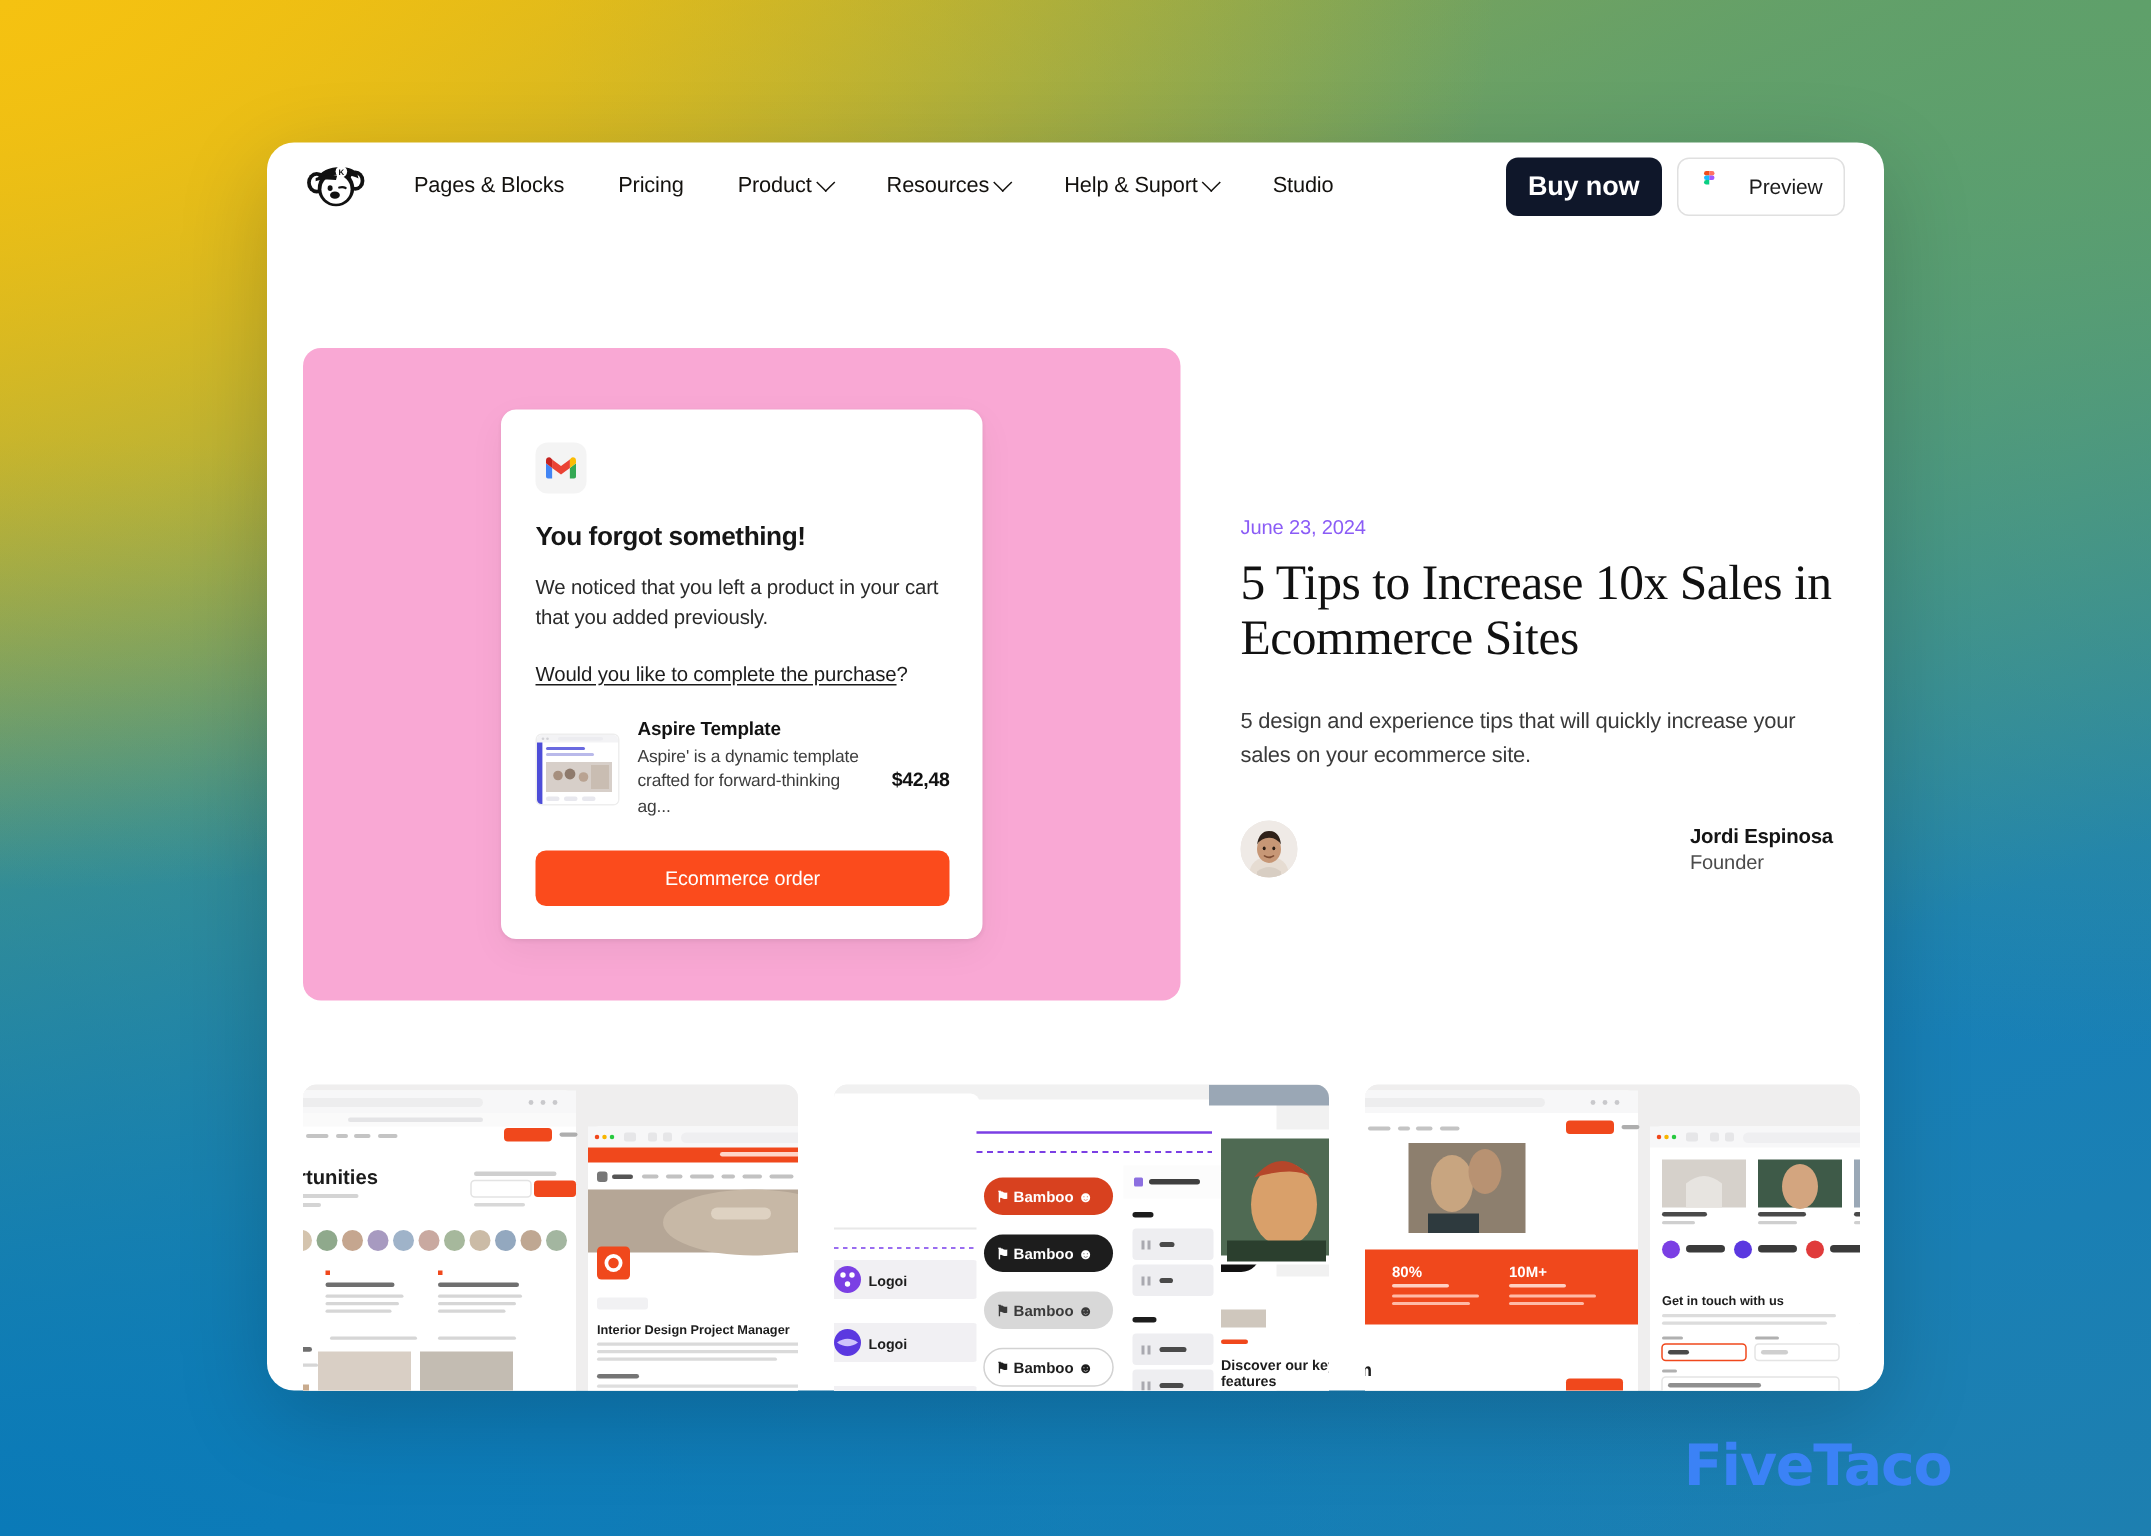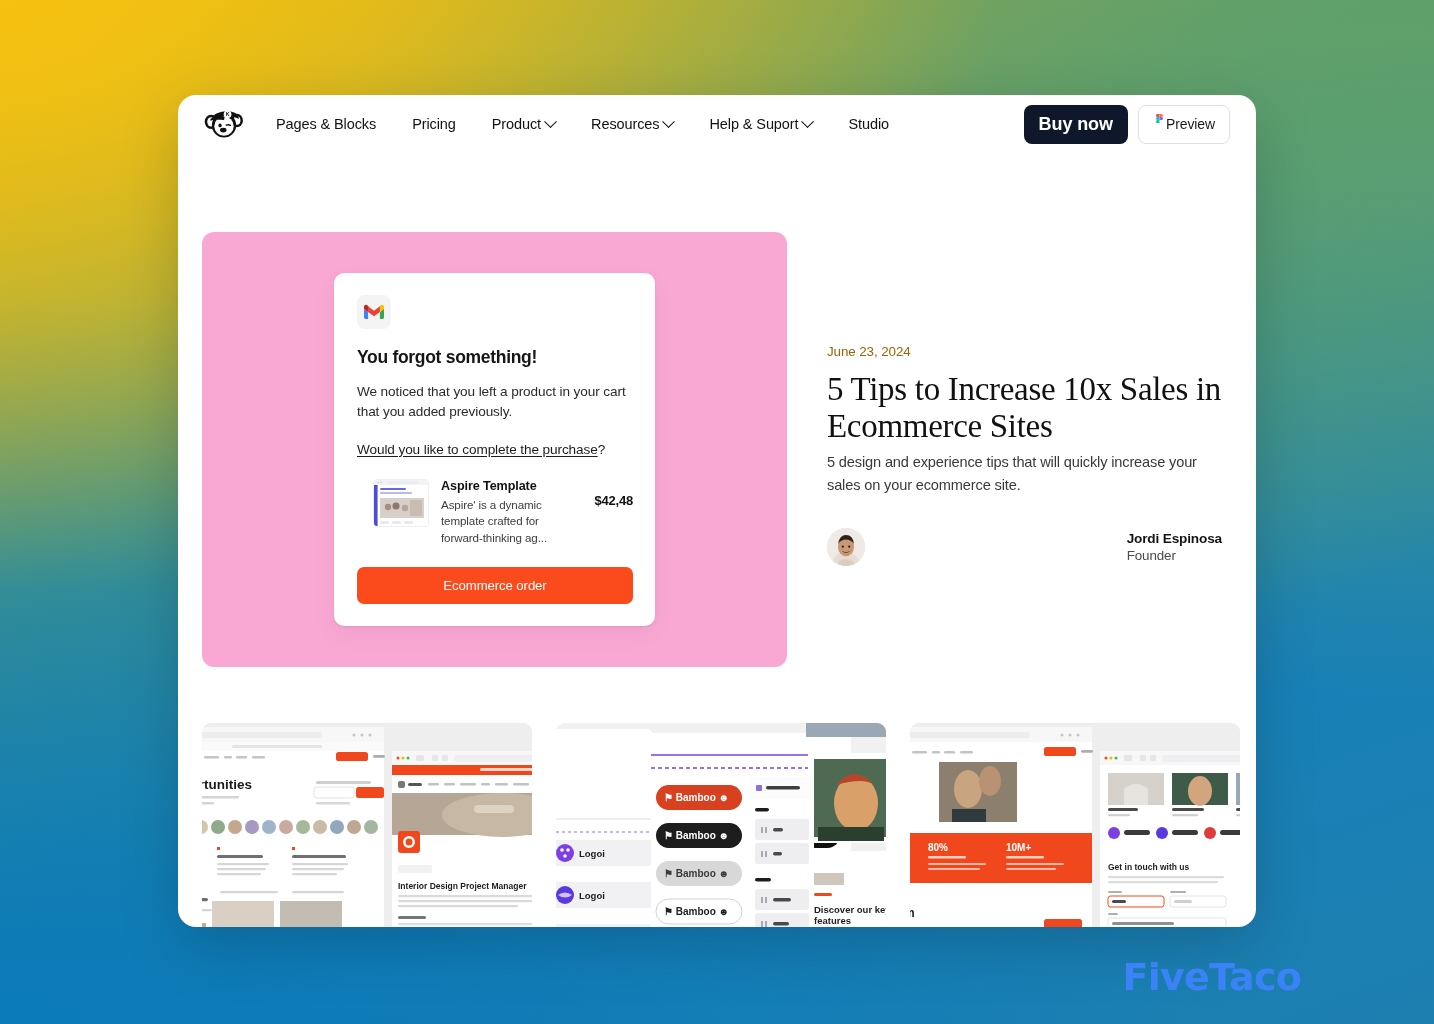--- a/index.html
+++ b/index.html
@@ -60,21 +60,21 @@
     font-size: 18px; font-weight: 600;
     border: none; border-radius: 8px;
     padding: 9px 15px; cursor: pointer;
     letter-spacing: -0.1px;
   }
   .btn-preview {
     background: #fff; color: #1b1b1b;
     font-size: 14px; font-weight: 500;
     border: 1px solid #e0e0e0; border-radius: 8px;
     padding: 8px 14px; cursor: pointer;
-    display: flex; align-items: center; gap: 0;
+    display: flex; align-items: center; gap: 20px;
     letter-spacing: -0.1px;
   }
 
   
   .hero {
     display: flex;
     padding: 0 24px;
     margin-top: 79px;
     gap: 0;
   }
@@ -107,21 +107,21 @@
   .email-body {
     font-size: 13.6px; color: #2b2b2b; line-height: 1.45;
     letter-spacing: -0.1px; margin-bottom: 20px;
   }
   .email-link {
     font-size: 13.6px; color: #1c1c1c; letter-spacing: -0.1px;
     margin-bottom: 22px;
   }
   .email-link u { text-decoration: underline; text-underline-offset: 2px; }
 
-  .product-row { display: flex; align-items: flex-start; gap: 12px; margin-bottom: 20px; margin-left: 16px; }
+  .product-row { display: flex; align-items: center; gap: 12px; margin-bottom: 20px; }
   .product-thumb {
     width: 56px; height: 48px; border-radius: 4px;
     flex: 0 0 auto; overflow: hidden; position: relative;
     background: #fff; border: 1px solid #eee;
   }
   .product-info { flex: 1 1 auto; min-width: 0; }
   .product-name {
     font-size: 12.6px; font-weight: 700; color: #121212;
     margin-bottom: 4px; letter-spacing: -0.1px;
   }
@@ -139,28 +139,28 @@
     font-size: 13.2px; font-weight: 500;
     padding: 11px 0; cursor: pointer; letter-spacing: -0.1px;
   }
 
   
   .hero-right {
     flex: 1 1 auto;
     padding: 112px 10px 0 40px;
   }
   .post-date {
-    font-size: 13.4px; color: #a16207;
+    font-size: 13.4px; color: #8b5cf6;
     letter-spacing: -0.1px; margin-bottom: 12px;
   }
   .post-title {
     font-family: "Liberation Serif", serif;
     font-size: 33px; line-height: 1.12;
     color: #111; font-weight: 400;
-    letter-spacing: -0.3px; margin-bottom: 6px;
+    letter-spacing: -0.3px; margin-bottom: 25px;
   }
   .post-excerpt {
     font-size: 14.6px; color: #3a3a3a; line-height: 1.55;
     letter-spacing: -0.15px; max-width: 415px;
   }
   .author { display: flex; align-items: center; margin-top: 32px; justify-content: space-between; }
   .avatar {
     width: 38px; height: 38px; border-radius: 50%;
     flex: 0 0 auto; overflow: hidden;
     background: #e9e4e0; position: relative;

